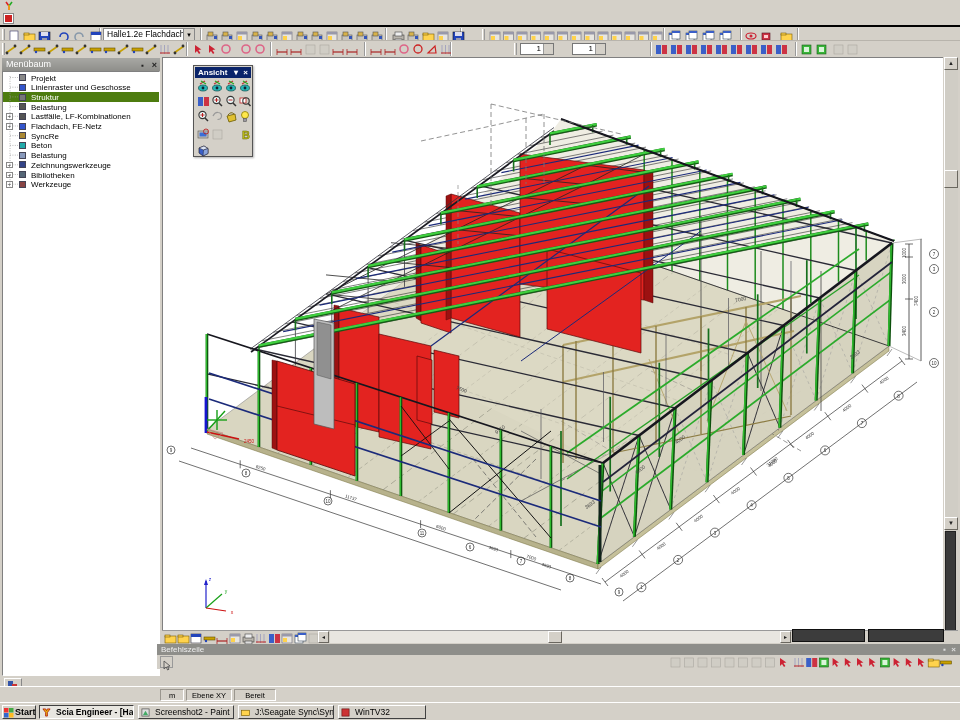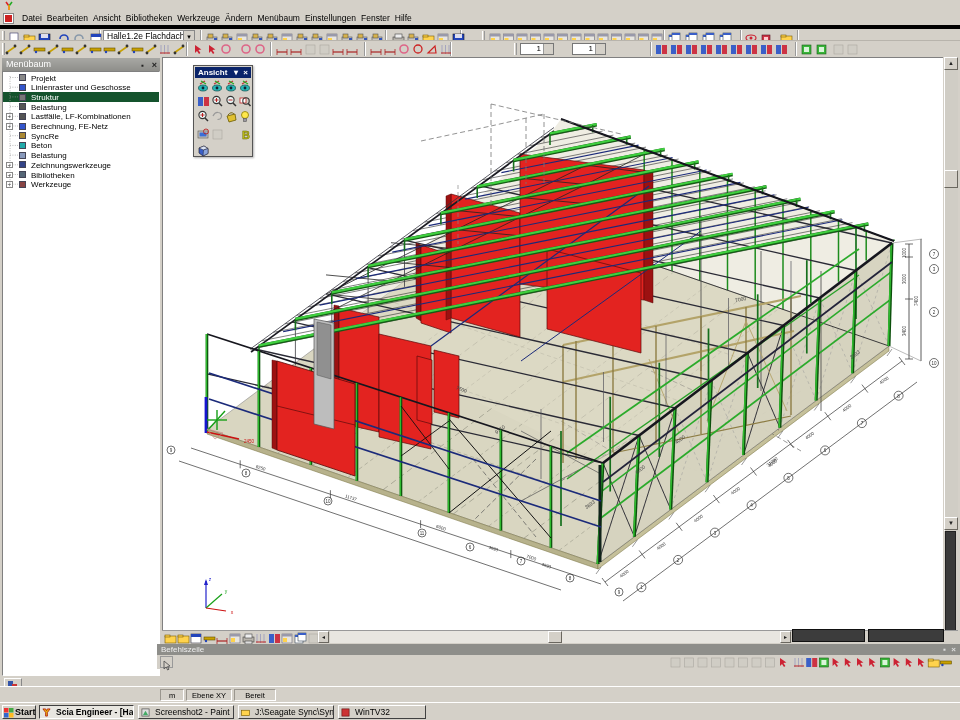--- a/index.html
+++ b/index.html
@@ -4,33 +4,33 @@
 * { margin:0; padding:0; box-sizing:border-box; }
 html,body { width:960px; height:720px; overflow:hidden; font-family:"Liberation Sans",sans-serif; }
 #app { position:relative; width:960px; height:720px; background:#d4d0c8; }
 .abs { position:absolute; }
 #titlebar { left:0; top:0; width:960px; height:12px; background:linear-gradient(90deg,#0c2c88 0%,#1e4cae 40%,#7d9fd8 100%); color:#fff; font-size:8px; font-weight:bold; line-height:12px; padding-left:17px; }
 #titleicon { left:4px; top:1px; width:10px; height:10px; }
 #menubar { left:0; top:12px; width:960px; height:13px; background:#d4d0c8; font-size:8.5px; color:#000; line-height:13px; padding-left:22px; }
 #menubar span { margin-right:5px; }
 #mico { left:3px; top:13px; width:11px; height:11px; background:#fff; border:1px solid #888; }
 #mico i { position:absolute; left:1px; top:1px; width:7px; height:7px; background:#cc2222; display:block; }
-#tb1 { left:0; top:25px; width:960px; height:15px; background:#d4d0c8; border-top:4px solid #000000; }
+#tb1 { left:0; top:25px; width:960px; height:15px; background:#d4d0c8; border-top:2px solid #000000; }
 #tb2 { left:0; top:40px; width:960px; height:16px; background:#d4d0c8; border-top:1px solid #b8b4ac; }
 .combo { position:absolute; left:103px; top:1px; width:92px; height:13px; background:#fff; border:1px solid #888; font-size:8.5px; line-height:11px; padding-left:3px; }
 .combo b { position:absolute; right:0; top:0; width:11px; height:11px; background:#d4d0c8; border-left:1px solid #888; font-size:7px; text-align:center; line-height:11px; font-weight:normal; }
 .spin { position:absolute; top:2px; width:34px; height:12px; background:#fff; border:1px solid #777; font-size:8px; text-align:right; padding-right:12px; line-height:10px; }
 .spin i { position:absolute; right:0; top:0; width:10px; height:10px; background:#d4d0c8; border-left:1px solid #999; }
 #leftpanel { left:0; top:57px; width:162px; height:632px; background:#d4d0c8; }
 #lphead { left:2px; top:58px; width:158px; height:13px; background:linear-gradient(180deg,#a8a8a4,#8e8e8a); color:#fff; font-size:9px; line-height:13px; padding-left:4px; }
 #lphead .hx { position:absolute; right:3px; top:1px; color:#222; font-size:9px; font-weight:bold; }
 #lphead .hp { position:absolute; right:16px; top:1px; color:#222; font-size:8px; }
 #tree { left:2px; top:71px; width:158px; height:605px; background:#fff; border:1px solid #808080; border-right-color:#fff; border-bottom-color:#fff; overflow:hidden; }
 .trow { position:absolute; left:0px; width:158px; height:9.7px; font-size:8px; color:#000; white-space:nowrap;padding-left:40px; }
-.trow.sel { background:#14532d; color:#fff; }
+.trow.sel { background:#4d7c0f; color:#fff; }
 .plus { position:absolute; left:3px; top:1.5px; width:6.5px; height:6.5px; border:1px solid #888; background:#fff; font-size:6px; line-height:5px; text-align:center; color:#333; }
 .ticon { position:absolute; left:16px; top:1.2px; width:7px; height:7px; border:1px solid #445; }
 .tlab { position:absolute; left:28px; top:0.6px; }
 #lptab { left:4px; top:678px; width:18px; height:13px; background:#d4d0c8; border:1px solid #888; border-top-color:#fff; border-left-color:#fff; }
 #lptab i { position:absolute; left:3px; top:2px; width:5px; height:5px; background:#3355aa; display:block; }
 #lptab u { position:absolute; left:7px; top:5px; width:5px; height:5px; background:#cc3333; display:block; }
 #viewport { left:162px; top:57px; width:781px; height:573px; background:#fff; border-left:1px solid #808080; border-top:1px solid #808080; }
 #vscroll { left:944px; top:57px; width:14px; height:474px; background:#d0cdc5; border-left:1px solid #fff; }
 .sbtn { position:absolute; width:14px; height:13px; background:#d4d0c8; border:1px solid; border-color:#fff #6a675f #6a675f #fff; font-size:6px; text-align:center; line-height:11px; color:#222; }
 #vthumb { position:absolute; left:944px; top:170px; width:14px; height:18px; background:#d4d0c8; border:1px solid; border-color:#fff #6a675f #6a675f #fff; }
@@ -50,21 +50,20 @@
 .task.active { background:#e8e6e0; border-color:#404040 #fff #fff #404040; font-weight:bold; }
 #start { position:absolute; left:2px; top:2px; width:34px; height:14px; background:#d4d0c8; border:1px solid; border-color:#fff #404040 #404040 #fff; font-size:9px; font-weight:bold; line-height:13px; padding-left:12px; }
 </style></head>
 <body>
 <div id="app">
   <svg id="titleicon" class="abs" viewBox="0 0 10 10">
       <path d="M2 1 L5 5 L5 9" fill="none" stroke="#d22" stroke-width="1.6"></path>
       <path d="M8 1 L5 5" fill="none" stroke="#2a2" stroke-width="1.6"></path>
       <path d="M5 4 L5 9" fill="none" stroke="#fc0" stroke-width="1.2"></path>
     </svg>
-  <div id="menubar" class="abs"><span>Datei</span><span>Bearbeiten</span><span>Ansicht</span><span>Bibliotheken</span><span>Werkzeuge</span><span>Ändern</span><span>Menübaum</span><span>Einstellungen</span><span>Fenster</span><span>Hilfe</span></div>
   <div id="mico" class="abs">
       <i></i>
     </div>
   <div id="tb1" class="abs">
     <div style="position:absolute;left:2px;top:2px;width:3px;height:11px;border-left:1px solid #fff;border-right:1px solid #999"></div>
     <div style="position:absolute;left:99px;top:1px;width:1px;height:13px;border-left:1px solid #999;border-right:1px solid #fff"></div>
     <div style="position:absolute;left:200px;top:1px;width:1px;height:13px;border-left:1px solid #999;border-right:1px solid #fff"></div>
     <div style="position:absolute;left:385px;top:1px;width:1px;height:13px;border-left:1px solid #999;border-right:1px solid #fff"></div>
     <div style="position:absolute;left:460px;top:1px;width:1px;height:13px;border-left:1px solid #999;border-right:1px solid #fff"></div>
     <div style="position:absolute;left:482px;top:2px;width:3px;height:11px;border-left:1px solid #fff;border-right:1px solid #999"></div>
@@ -321,21 +320,21 @@
         <span class="tlab">Belastung</span>
       </div>
 <div class="trow" style="top:39.8px">
         <span class="plus">+</span>
         <span class="ticon" style="background:#555"></span>
         <span class="tlab">Lastfälle, LF-Kombinationen</span>
       </div>
 <div class="trow" style="top:49.5px">
         <span class="plus">+</span>
         <span class="ticon" style="background:#3355cc"></span>
-        <span class="tlab">Berechnung, FE-Netz</span>
+        <span class="tlab">Flachdach, FE-Netz</span>
       </div>
 <div class="trow" style="top:59.2px">
         <span class="ticon" style="background:#aa8833"></span>
         <span class="tlab">SyncRe</span>
       </div>
 <div class="trow" style="top:68.9px">
         <span class="ticon" style="background:#22aaaa"></span>
         <span class="tlab">Beton</span>
       </div>
 <div class="trow" style="top:78.6px">

